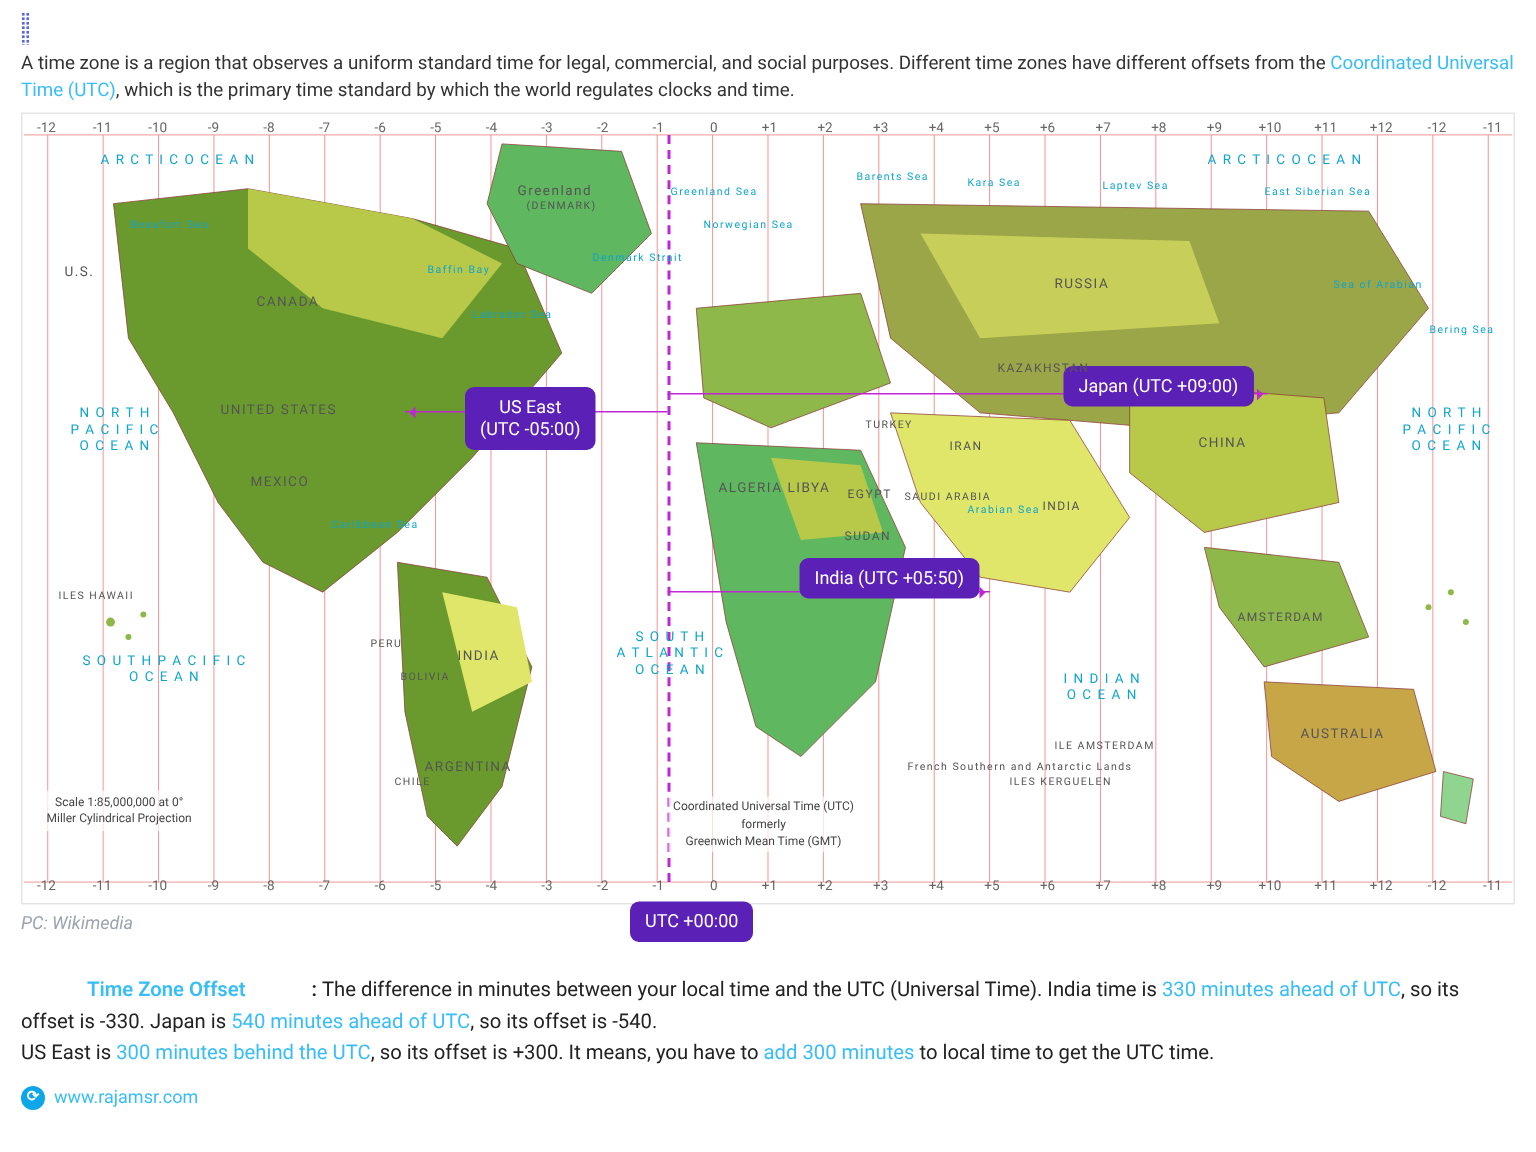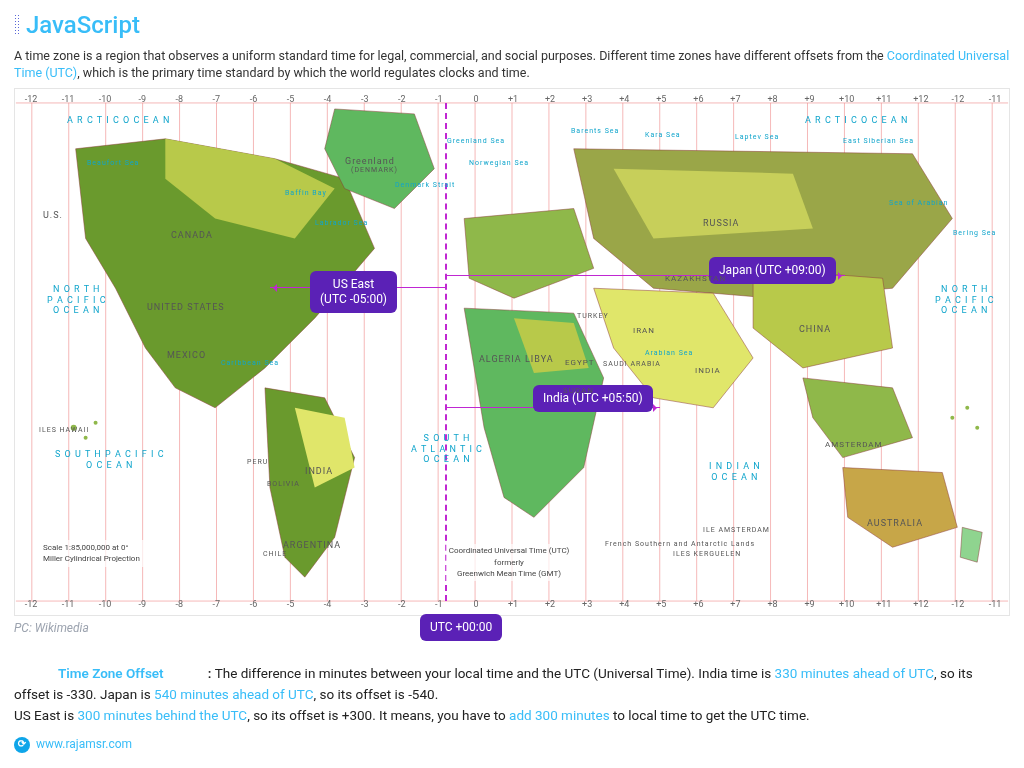--- a/index.html
+++ b/index.html
@@ -57,21 +57,20 @@
     text-align: center;
     line-height: 1.2;
     pointer-events: none;
   }
   .country-label {
     position: absolute;
     font-size: 9px;
     letter-spacing: 1px;
     color: #555;
     pointer-events: none;
-    margin-top: 20px;
   }
 
   .tz-axis {
     position: absolute;
     font-size: 9px;
     color: #666;
     text-align: center;
     width: 18px;
     margin-left: -9px;
     pointer-events: none;
@@ -142,43 +141,43 @@
     width: 16px; height: 16px;
     border-radius: 50%;
     background: #0ea5e9;
     display: inline-flex;
     align-items: center; justify-content: center;
     color: #fff; font-size: 10px; font-weight: bold;
   }
 
   .scale-box {
     position: absolute;
-    left: 24px; bottom: 48px;
+    left: 12px; bottom: 48px;
     font-size: 8px;
     color: #444;
     background: rgba(255,255,255,0.7);
     padding: 2px 4px;
+    text-align: center;
     pointer-events: none;
   }
   .utc-caption {
     position: absolute;
     font-size: 8px;
     color: #444;
     text-align: center;
     background: rgba(255,255,255,0.7);
     padding: 1px 3px;
     pointer-events: none;
   }
 </style>
 </head>
 <body>
 
 <div class="title">
   <span class="dots"></span>
-  <span class="js">JavaScript</span>
 </div>
 
 <p class="intro">
   <span>A time zone is a region that observes a uniform standard time for legal, commercial, and social purposes. Different time zones have different offsets from the </span>
   <a href="#">Coordinated Universal Time (UTC)</a><span>, which is the primary time standard by which the world regulates clocks and time.</span>
 </p>
 
 <div class="map-wrap">
 
   <svg viewBox="0 0 996 528">

